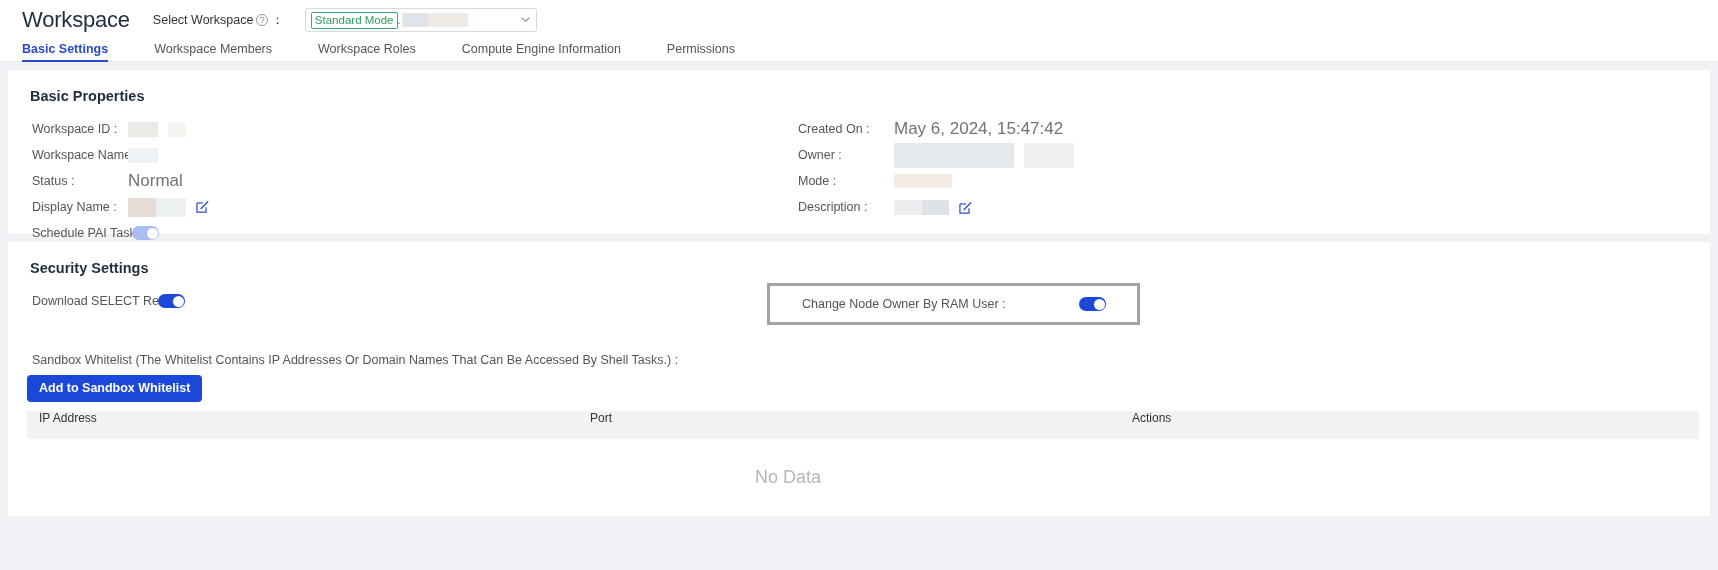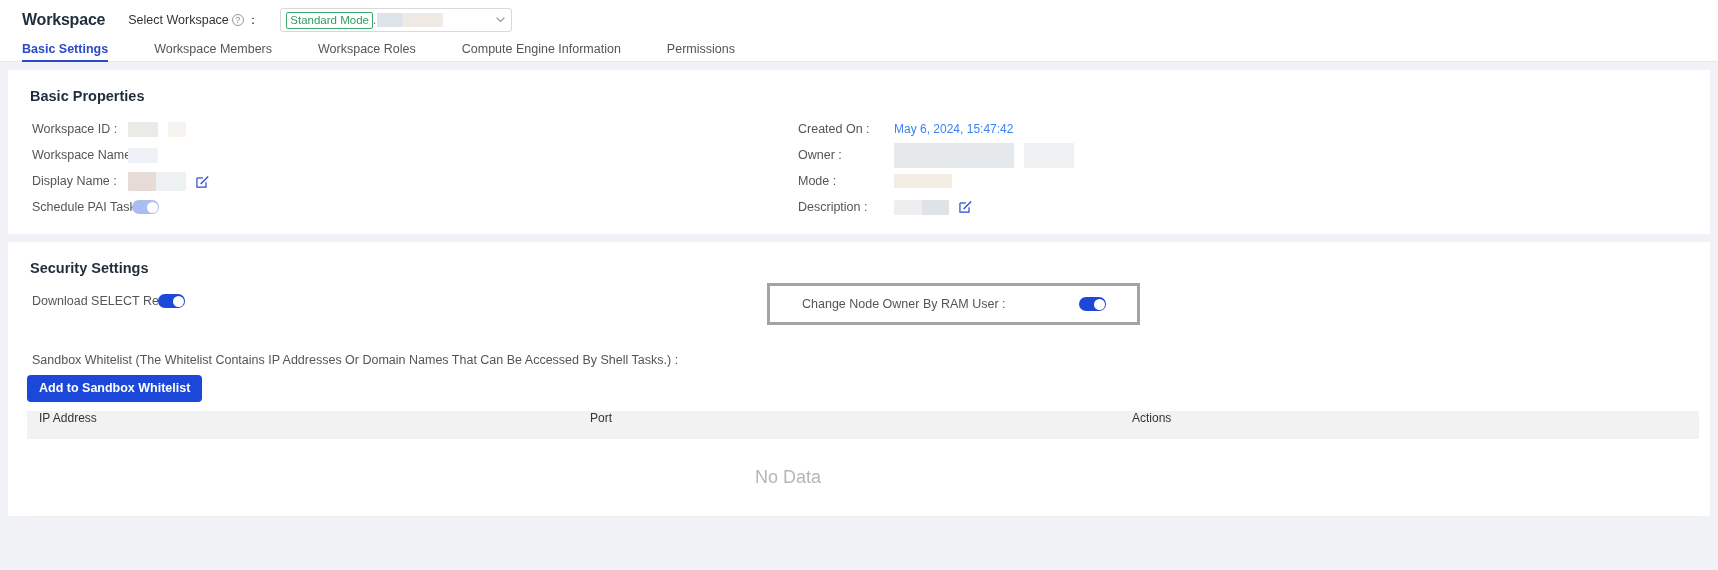--- a/index.html
+++ b/index.html
@@ -23,22 +23,22 @@
     border-bottom: 1px solid #e8e8e8;
   }
   .header-top {
     display: flex;
     align-items: center;
     padding: 0 0 0 22px;
     height: 36px;
     padding-top: 4px;
   }
   .page-title {
-    font-size: 16px;
-    font-weight: 700;
+    font-size: 22px;
+    font-weight: 400;
     color: #1f2d3d;
     letter-spacing: -0.2px;
     line-height: 32px;
   }
   .select-ws-label {
     margin-left: 23px;
     font-size: 12.5px;
     color: #333;
     display: flex;
     align-items: center;
@@ -152,22 +152,22 @@
     height: 26px;
     margin-bottom: 0px;
   }
   .prop-label {
     font-size: 12.5px;
     color: #555;
     width: 96px;
     white-space: nowrap;
   }
   .prop-value {
-    font-size: 12px;
-    color: #3b82f6;
+    font-size: 17px;
+    color: #737373;
     display: flex;
     align-items: center;
     gap: 10px;
     text-align: center;
   }
   .edit-icon { cursor: pointer; display: inline-flex; }
   .edit-icon svg { display:block; }
 
   
   .toggle {
@@ -312,20 +312,24 @@
           </div>
         </div>
 
         <div class="prop-row">
           <div class="prop-label">Workspace Name :</div>
           <div class="prop-value">
             <span class="redact blue" style="width:30px;height:15px;"></span>
           </div>
         </div>
 
+        <div class="prop-row">
+          <div class="prop-label">Status :</div>
+          <div class="prop-value">Normal</div>
+        </div>
 
         <div class="prop-row">
           <div class="prop-label">Display Name :</div>
           <div class="prop-value">
             <span style="display:inline-block;">
               <span class="redact" style="width:28px;height:19px;background:#e6dcd5;vertical-align:middle;"></span><span class="redact" style="width:30px;height:19px;background:#eef1f2;vertical-align:middle;"></span>
             </span>
             <span class="edit-icon">
               <svg width="13" height="13" viewBox="0 0 14 14">
                 <path d="M1 3.2 L1 13 L10.8 13 L10.8 7.8" stroke="#2b4acb" stroke-width="1.3" fill="none"></path>

